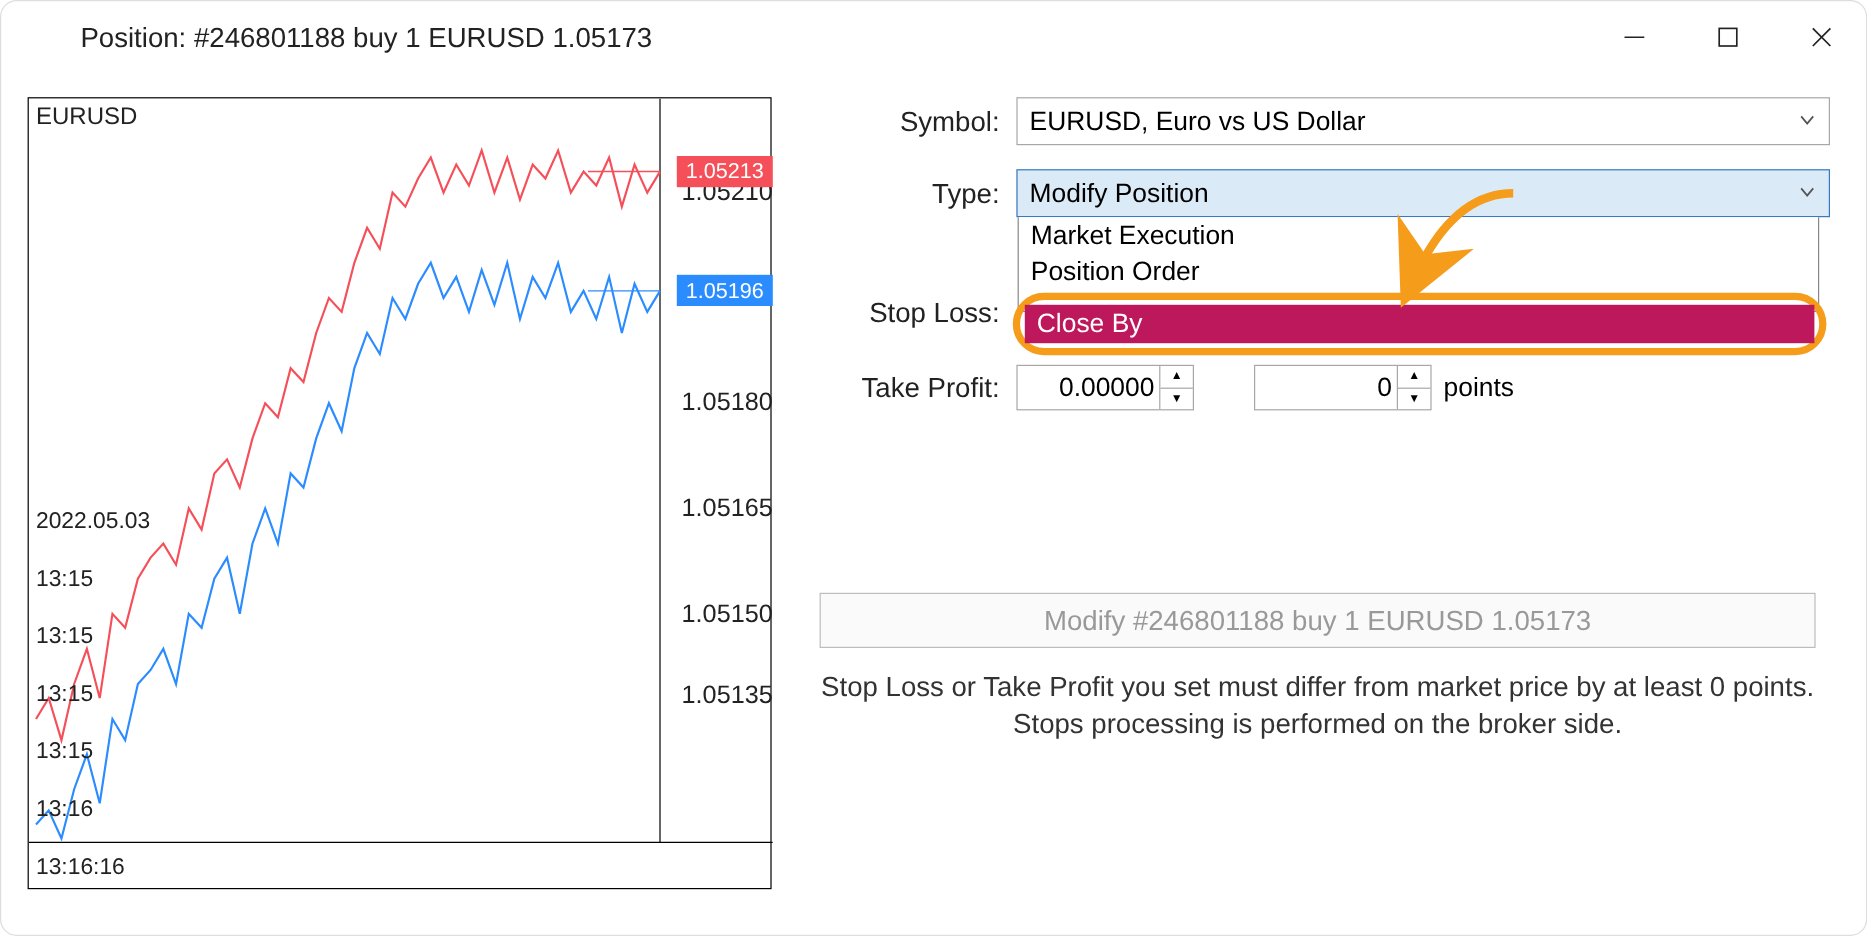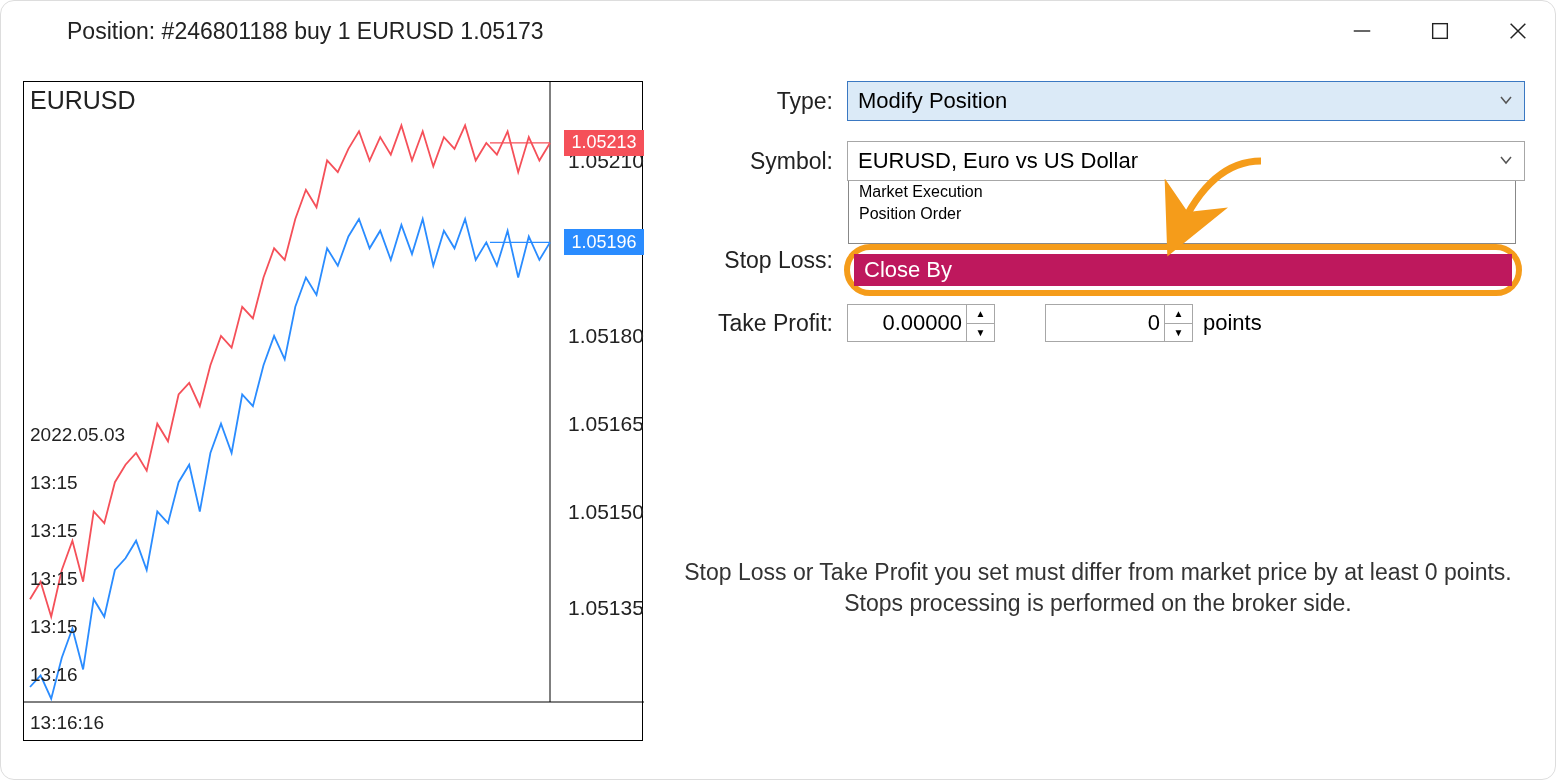--- a/index.html
+++ b/index.html
@@ -57,21 +57,21 @@
     left: 22px;
     top: 10px;
     width: 620px;
     height: 660px;
     border: 1.5px solid #000;
     background: #fff;
   }
   .chart-label {
     position: absolute;
     left: 6px; top: 4px;
-    font-size: 25px;
+    font-size: 20px;
     color: #222;
   }
   .tick-label {
     position: absolute;
     left: 544px;
     font-size: 21px;
     color: #222;
     transform: translateY(-50%);
   }
   .price-flag {
@@ -147,21 +147,21 @@
   .dropdown-panel {
     position: absolute;
     left: 177px;
     top: 100px;
     width: 668px;
     border-left: 1px solid #888;
     border-right: 1px solid #888;
     border-bottom: 1px solid #888;
     background: #fff;
     z-index: 50;
-    font-size: 16px;
+    font-size: 22px;
   }
   .dd-item {
     padding: 2px 10px;
     color: #000;
   }
   .dd-item.partial {
     border-top: 0;
     height: 18px;
     overflow: hidden;
   }
@@ -316,53 +316,53 @@
         <line id="ask-hline" x1="466" x2="526" stroke="#f55059" stroke-width="1.2" y1="60.95000000000391" y2="60.95000000000391"></line>
         <line id="bid-hline" x1="466" x2="526" stroke="#2a8cff" stroke-width="1.2" y1="160.3999999999948" y2="160.3999999999948"></line>
       </svg>
 
       <div id="y-ticks">
           <div class="tick-label" style="top: 78.5px;">1.05210</div>
           <div class="tick-label" style="top: 166.25px;">1.05195</div>
           <div class="tick-label" style="top: 254px;">1.05180</div>
           <div class="tick-label" style="top: 341.75px;">1.05165</div>
           <div class="tick-label" style="top: 429.5px;">1.05150</div>
-          <div class="tick-label" style="top: 526px;">1.05135</div>
+          <div class="tick-label" style="top: 498px;">1.05135</div>
         </div>
 
       <div class="price-flag flag-red" id="flag-ask" style="top: 60.95px;">1.05213</div>
       <div class="price-flag flag-blue" id="flag-bid" style="top: 160.4px;">1.05196</div>
 
       <div class="x-labels" id="x-labels">
           <span>2022.05.03</span>
           <span>13:15</span>
           <span>13:15</span>
           <span>13:15</span>
           <span>13:15</span>
           <span>13:16</span>
           <span>13:16:16</span>
         </div>
     </div>
 
     <div class="right">
 
       <div class="form-row">
+        <div class="form-label">Symbol:</div>
+        <div class="select-box">
+          <span>EURUSD, Euro vs US Dollar</span>
+          <span class="chev"><svg viewBox="0 0 16 16">
+                <polyline points="3,5 8,11 13,5" fill="none" stroke="#555" stroke-width="1.5"></polyline>
+              </svg></span>
+        </div>
+      </div>
+
+      <div class="form-row">
         <div class="form-label">Type:</div>
         <div class="select-box highlight">
           <span>Modify Position</span>
-          <span class="chev"><svg viewBox="0 0 16 16">
-                <polyline points="3,5 8,11 13,5" fill="none" stroke="#555" stroke-width="1.5"></polyline>
-              </svg></span>
-        </div>
-      </div>
-
-      <div class="form-row">
-        <div class="form-label">Symbol:</div>
-        <div class="select-box">
-          <span>EURUSD, Euro vs US Dollar</span>
           <span class="chev"><svg viewBox="0 0 16 16">
                 <polyline points="3,5 8,11 13,5" fill="none" stroke="#555" stroke-width="1.5"></polyline>
               </svg></span>
         </div>
       </div>
 
       <div class="dropdown-panel">
         <div class="dd-item">Market Execution</div>
         <div class="dd-item">Position Order</div>
         <div class="dd-item partial"></div>
@@ -401,20 +401,21 @@
           <span>0</span>
           <div class="spinners">
             <div class="spin-btn">▲</div>
             <div class="spin-btn">▼</div>
           </div>
         </div>
         <div class="points-label">points</div>
       </div>
 
 
+      <div class="modify-btn">Modify #246801188 buy 1 EURUSD 1.05173</div>
 
       <div class="info-text">
         <span>Stop Loss or Take Profit you set must differ from market price by at least 0 points.</span><br>
         <span>Stops processing is performed on the broker side.</span>
       </div>
 
     </div>
 
   </div>
 </div>

